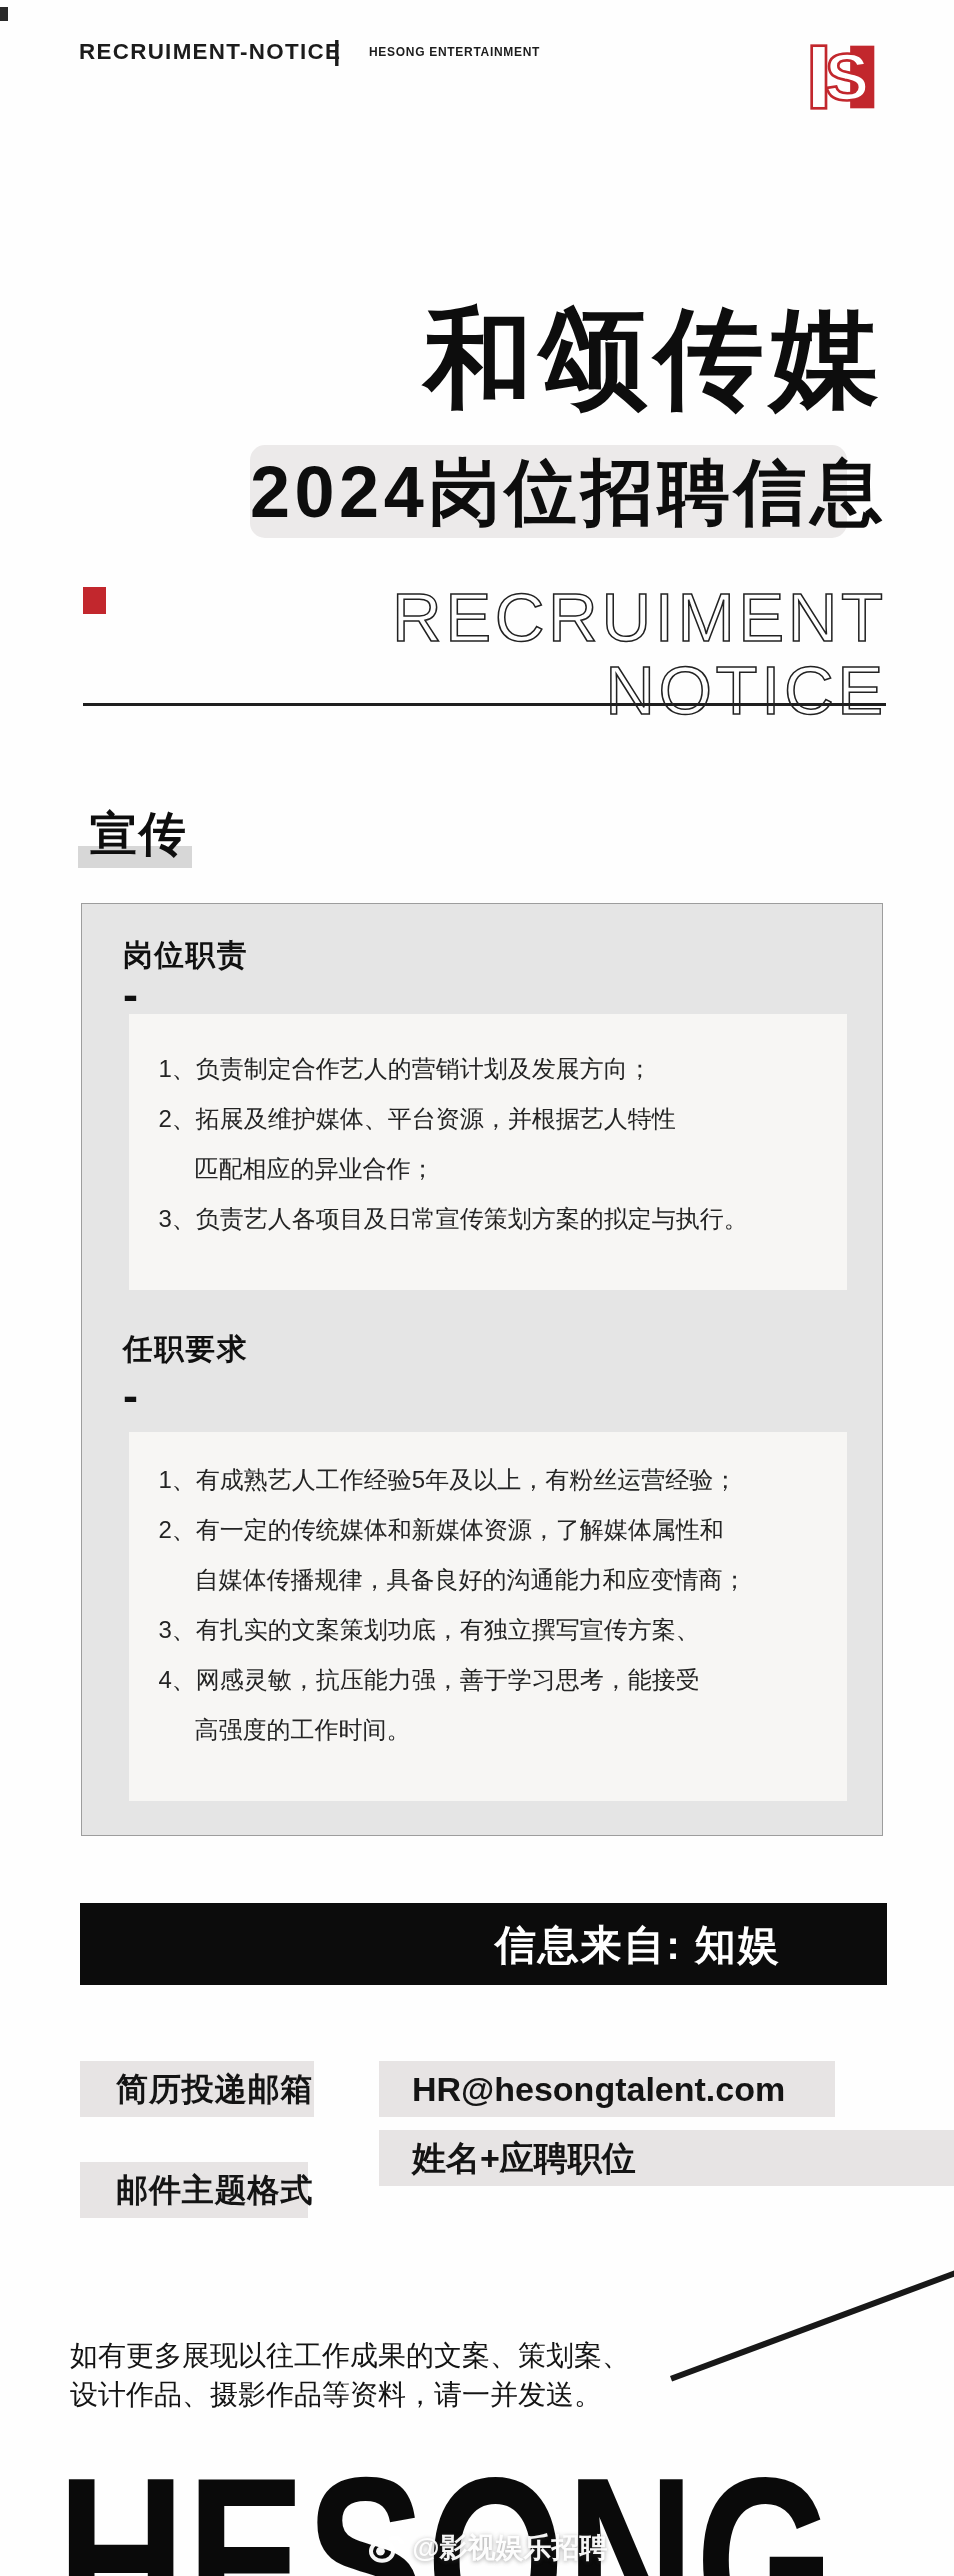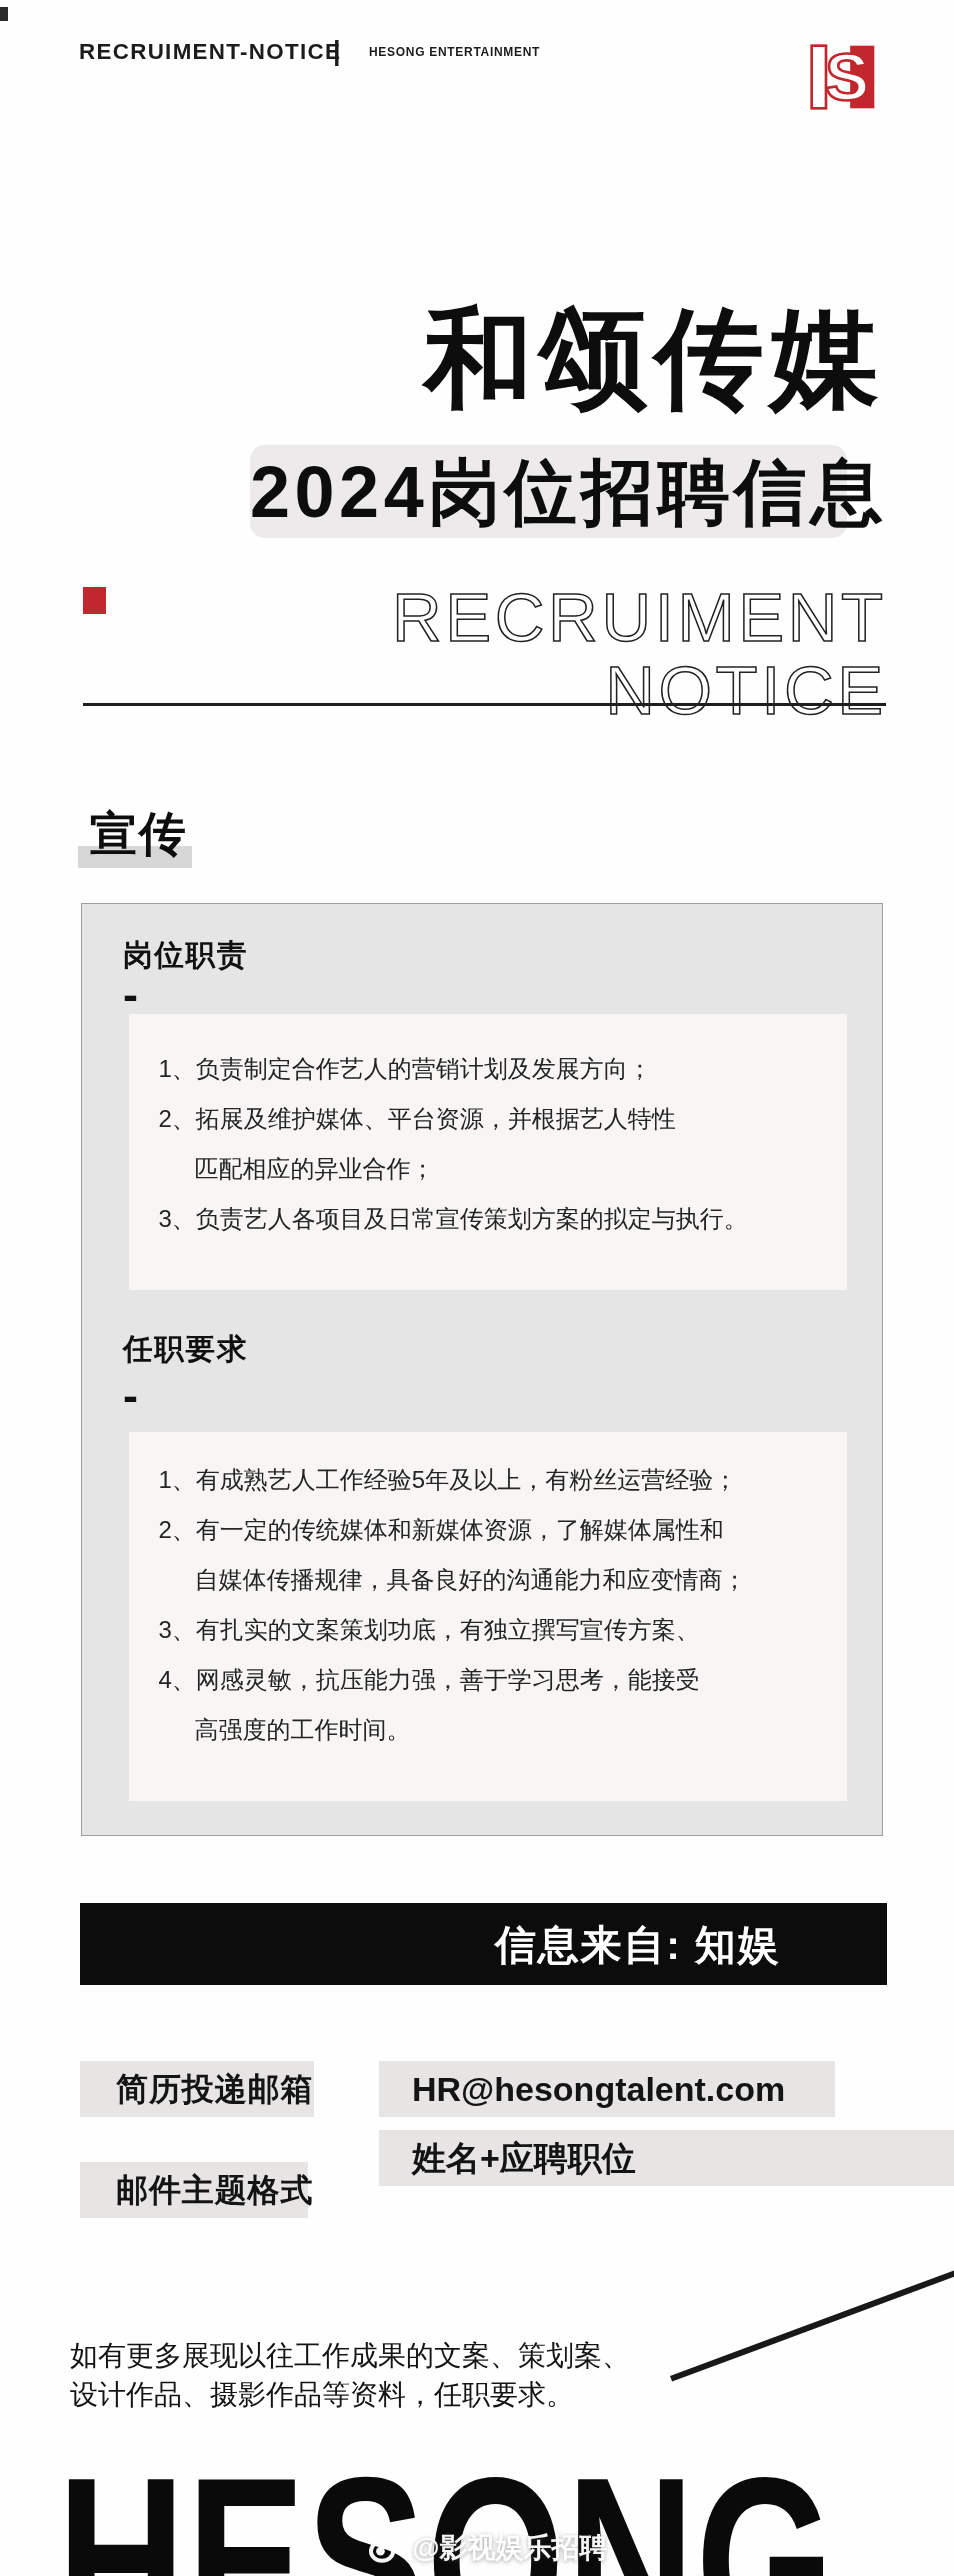--- a/index.html
+++ b/index.html
@@ -136,21 +136,21 @@
   </div>
   <div class="abs c-bar c-l2">
     <span class="c-label">邮件主题格式</span>
   </div>
   <div class="abs c-bar c-v2">
     <span class="c-value">姓名+应聘职位</span>
   </div>
 
   <div class="abs note">
     <div>如有更多展现以往工作成果的文案、策划案、</div>
-    <div>设计作品、摄影作品等资料，任职要求。</div>
+    <div>设计作品、摄影作品等资料，请一并发送。</div>
   </div>
   <div class="abs diag"></div>
 
   <div class="abs big">HESONG</div>
 
   <div class="abs wm">
     <svg width="38" height="32" viewBox="0 0 48 40">
       <ellipse cx="19" cy="24" rx="14" ry="12" fill="none" stroke="rgba(255,255,255,0.96)" stroke-width="5"></ellipse>
       <circle cx="17" cy="24" r="5.5" fill="rgba(255,255,255,0.96)"></circle>
       <path d="M30 8 q9 -4 14 5" fill="none" stroke="rgba(255,255,255,0.96)" stroke-width="5" stroke-linecap="round"></path>

